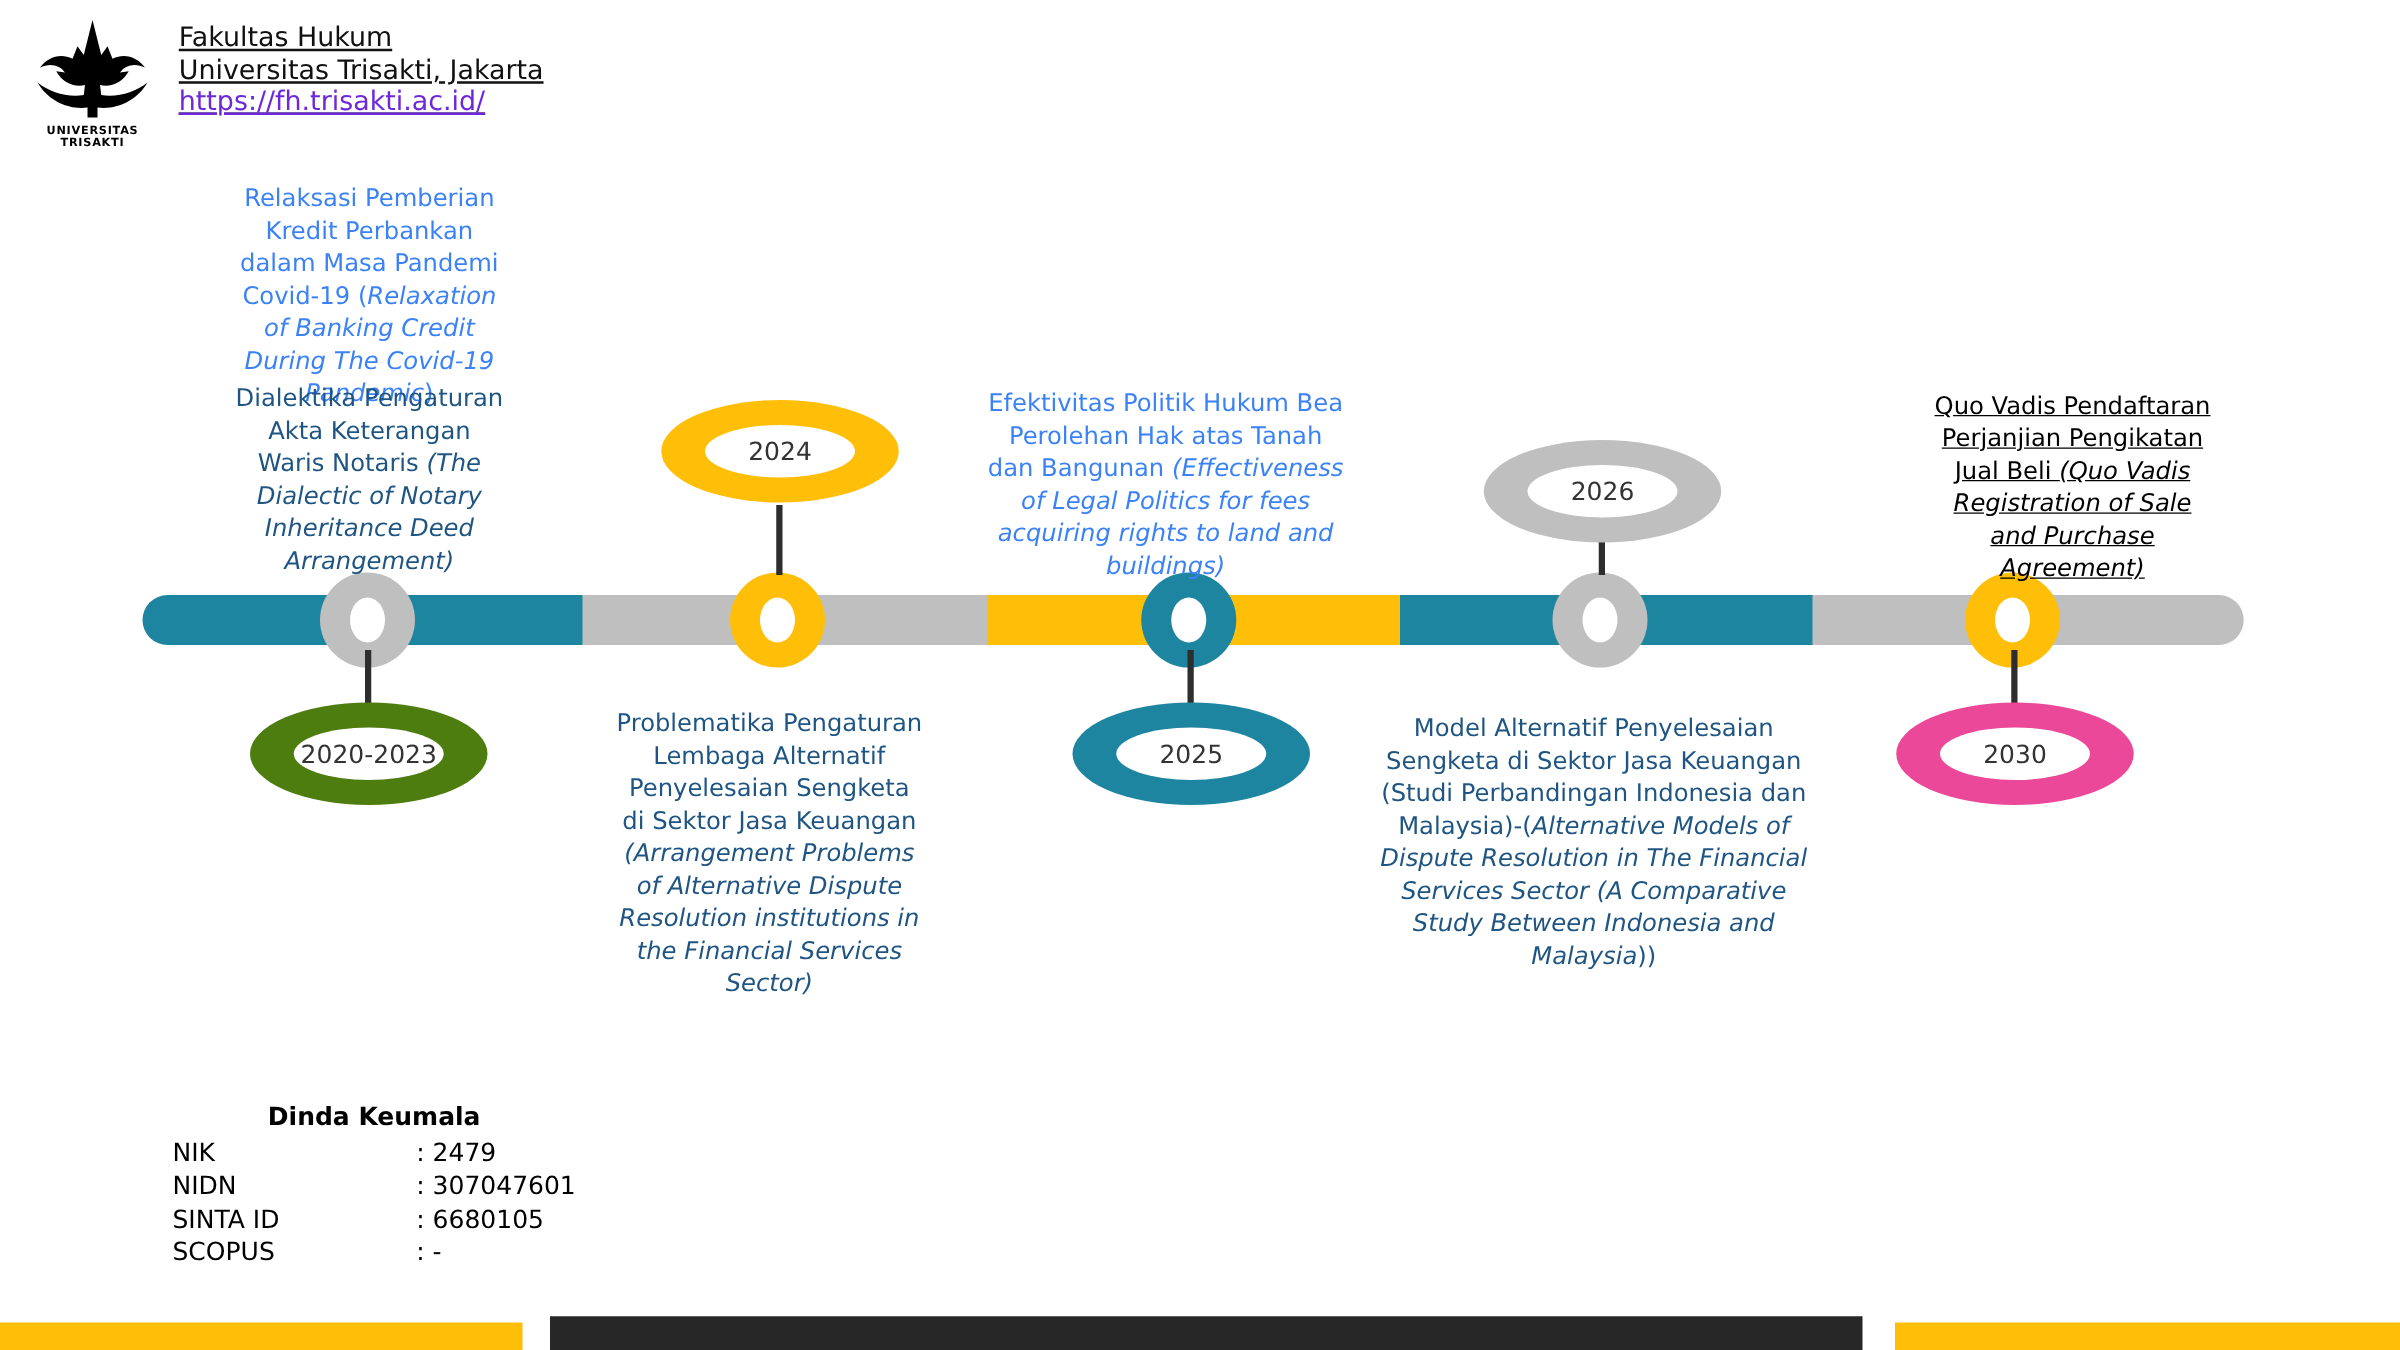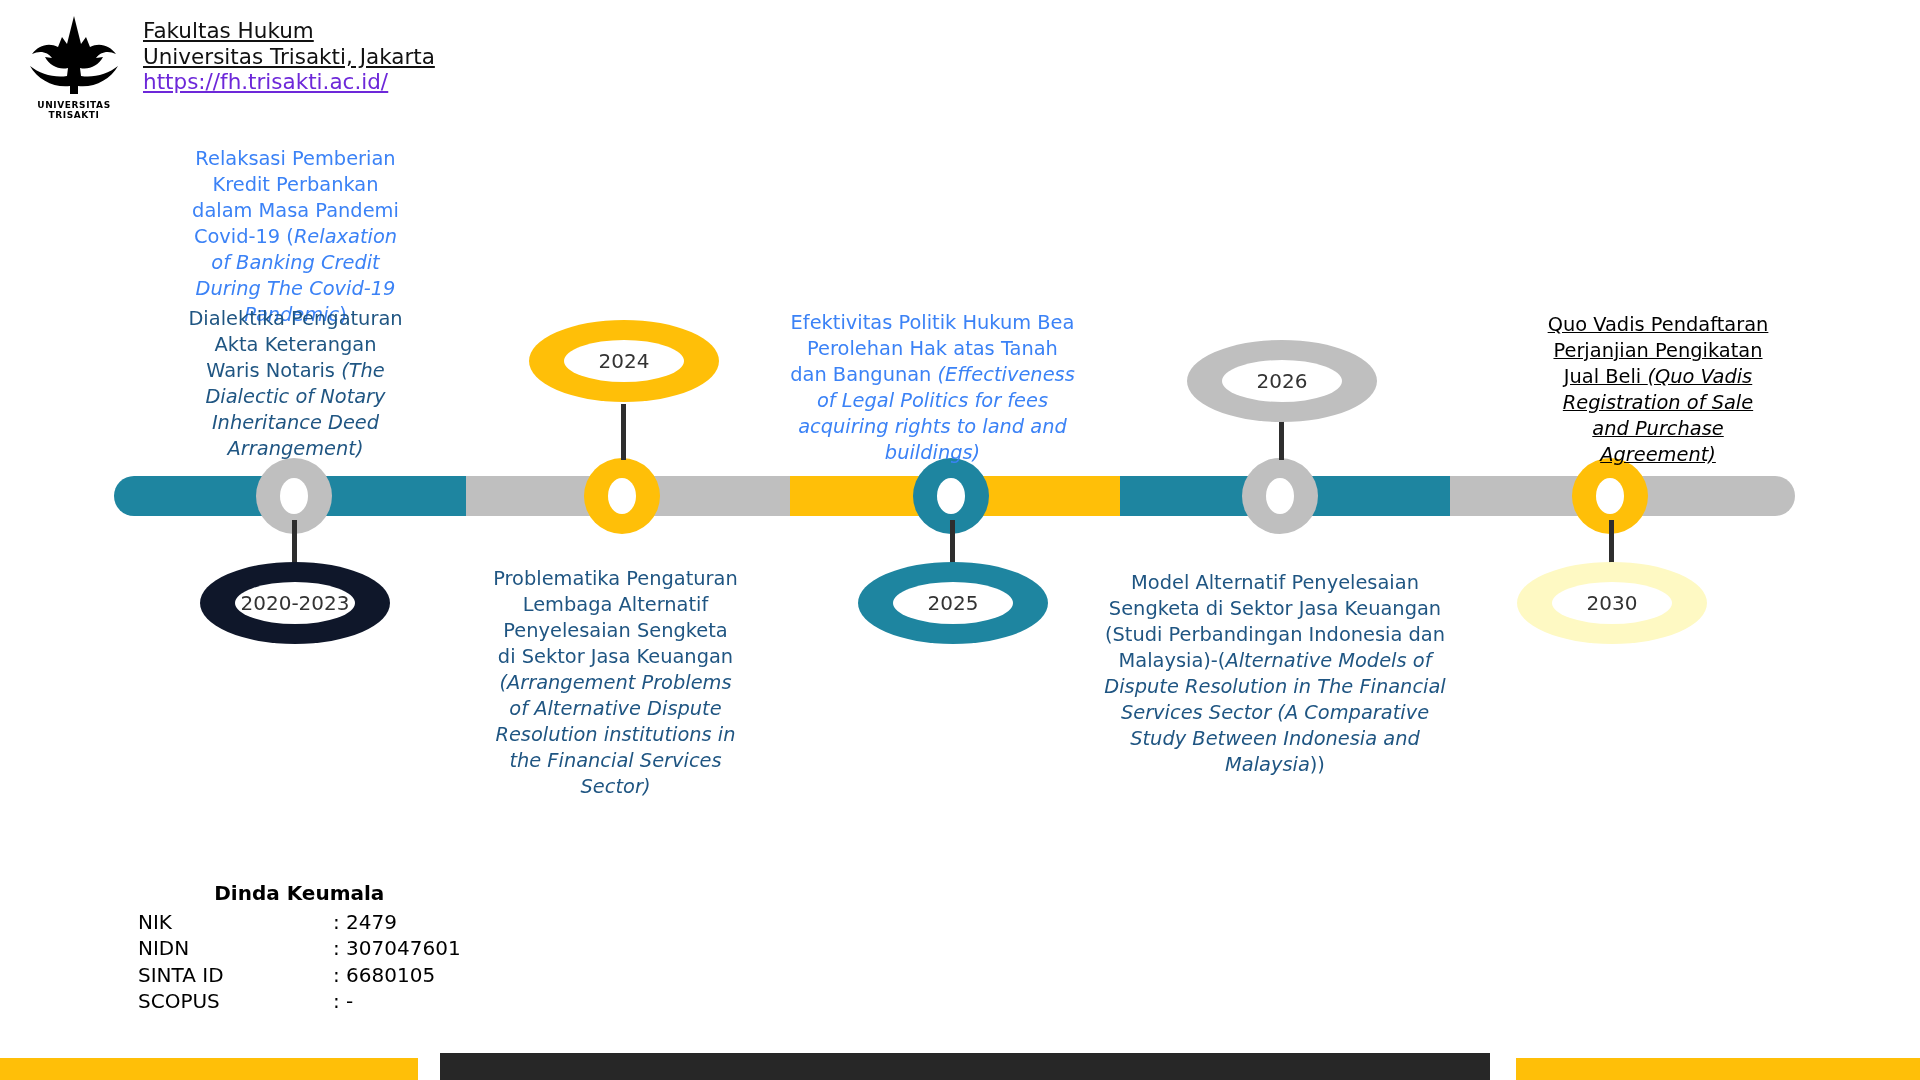--- a/index.html
+++ b/index.html
@@ -195,33 +195,33 @@
   <div class="node" style="left: 1572px; background: rgb(255, 191, 8);">
       <div class="hole"></div>
     </div>
 
   <div class="stem" style="left: 292px; top: 520px; height: 44px; background: rgb(46, 46, 46);"></div>
   <div class="stem" style="left: 621px; top: 404px; height: 56px; background: rgb(46, 46, 46);"></div>
   <div class="stem" style="left: 950px; top: 520px; height: 44px; background: rgb(46, 46, 46);"></div>
   <div class="stem" style="left: 1279px; top: 404px; height: 56px; background: rgb(46, 46, 46);"></div>
   <div class="stem" style="left: 1609px; top: 520px; height: 44px; background: rgb(46, 46, 46);"></div>
 
-  <div class="year-ellipse" style="left: 200px; top: 562px; background: #0f172a;">
+  <div class="year-ellipse" style="left: 200px; top: 562px; background: #4d7c0f;">
     <div class="inner">2020-2023</div>
   </div>
   <div class="year-ellipse" style="left: 529px; top: 320px; background: rgb(255, 191, 8);">
     <div class="inner">2024</div>
   </div>
   <div class="year-ellipse" style="left: 858px; top: 562px; background: rgb(30, 133, 160);">
     <div class="inner">2025</div>
   </div>
-  <div class="year-ellipse" style="left: 1187px; top: 340px; background: rgb(191, 191, 191);">
+  <div class="year-ellipse" style="left: 1187px; top: 352px; background: rgb(191, 191, 191);">
     <div class="inner">2026</div>
   </div>
-  <div class="year-ellipse" style="left: 1517px; top: 562px; background: #fef9c3;">
+  <div class="year-ellipse" style="left: 1517px; top: 562px; background: #ec4899;">
     <div class="inner">2030</div>
   </div>
 
   <div class="caption" style="left: 188px; top: 146px; width: 215px; color: #3b82f6;">
     <span>Relaksasi Pemberian Kredit Perbankan dalam Masa Pandemi Covid-19 (</span><i>Relaxation of Banking Credit During The Covid-19 Pandemic</i><span>)</span>
   </div>
 
   <div class="caption" style="left: 188px; top: 306px; width: 215px; color: rgb(31, 85, 130);">
     <span>Dialektika Pengaturan Akta Keterangan Waris Notaris </span><i>(The Dialectic of Notary Inheritance Deed Arrangement)</i>
   </div>

